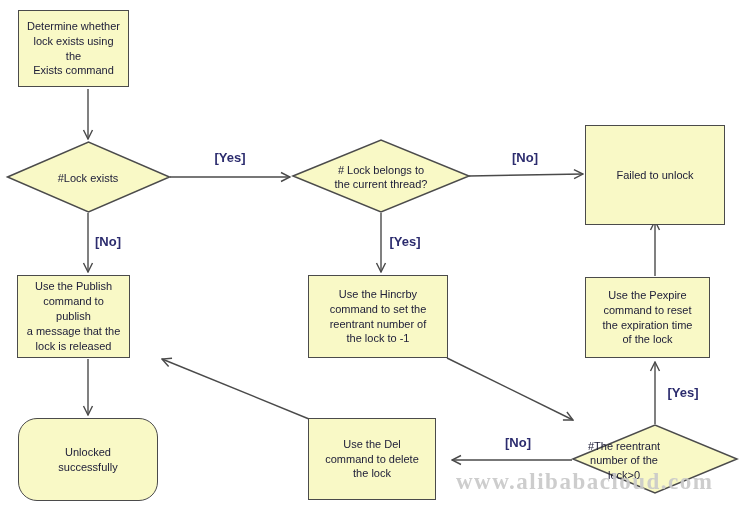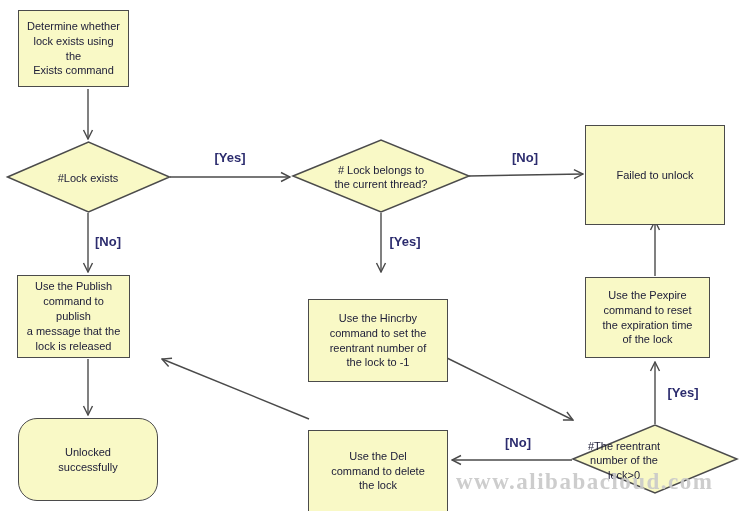--- a/index.html
+++ b/index.html
@@ -60,31 +60,31 @@
   </svg>
 
   <div class="node" style="left:18px;top:10px;width:111px;height:77px;">Determine whether
 lock exists using the
 Exists command</div>
   <div class="node" style="left:585px;top:125px;width:140px;height:100px;">Failed to unlock</div>
   <div class="node" style="left:17px;top:275px;width:113px;height:83px;">Use the Publish
 command to publish
 a message that the
 lock is released</div>
-  <div class="node" style="left:308px;top:275px;width:140px;height:83px;margin-top:24px;">Use the Hincrby
+  <div class="node" style="left:308px;top:275px;width:140px;height:83px;">Use the Hincrby
 command to set the
 reentrant number of
 the lock to -1</div>
   <div class="node" style="left:585px;top:277px;width:125px;height:81px;">Use the Pexpire
 command to reset
 the expiration time
 of the lock</div>
   <div class="node" style="left:18px;top:418px;width:140px;height:83px;border-radius:19px;">Unlocked
 successfully</div>
-  <div class="node" style="left:308px;top:430px;width:140px;height:82px;">Use the Del
+  <div class="node" style="left:308px;top:418px;width:128px;height:82px;">Use the Del
 command to delete
 the lock</div>
 
   <div class="dtext" style="left:88px;top:178px;">#Lock exists</div>
   <div class="dtext" style="left:381px;top:177px;"># Lock belongs to
 the current thread?</div>
   <div class="dtext" style="left:624px;top:460px;">#The reentrant
 number of the
 lock&gt;0</div>
 

